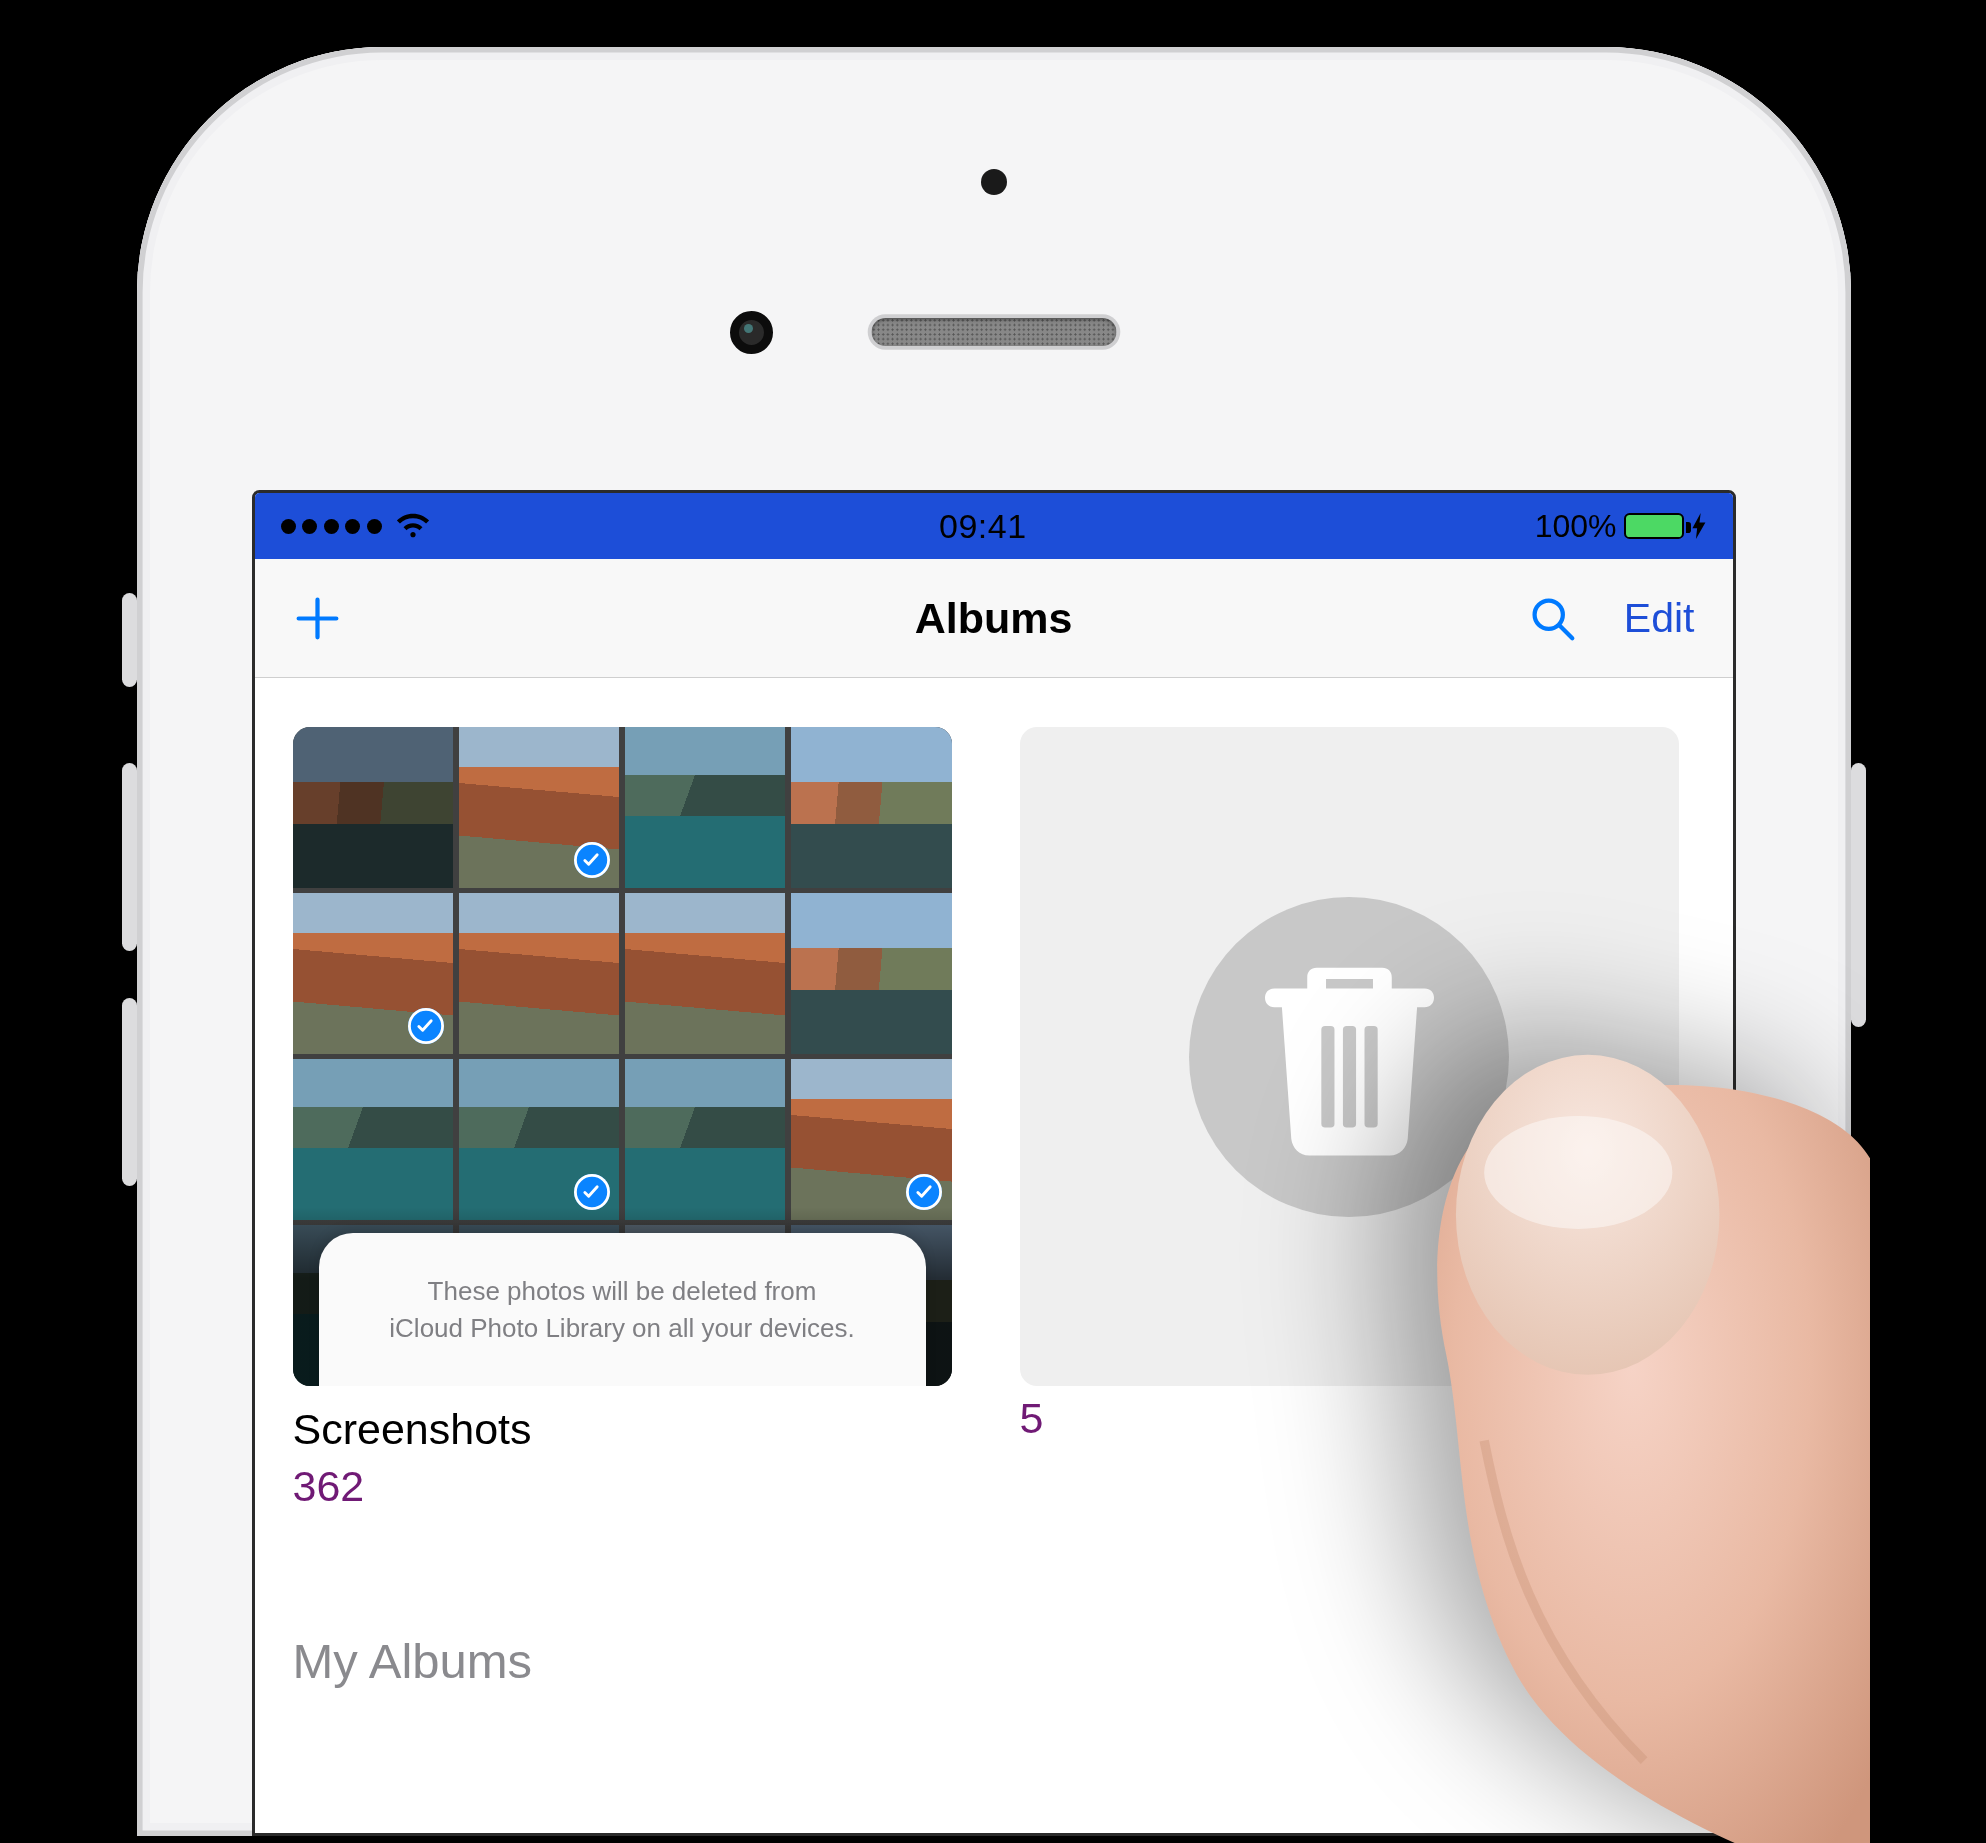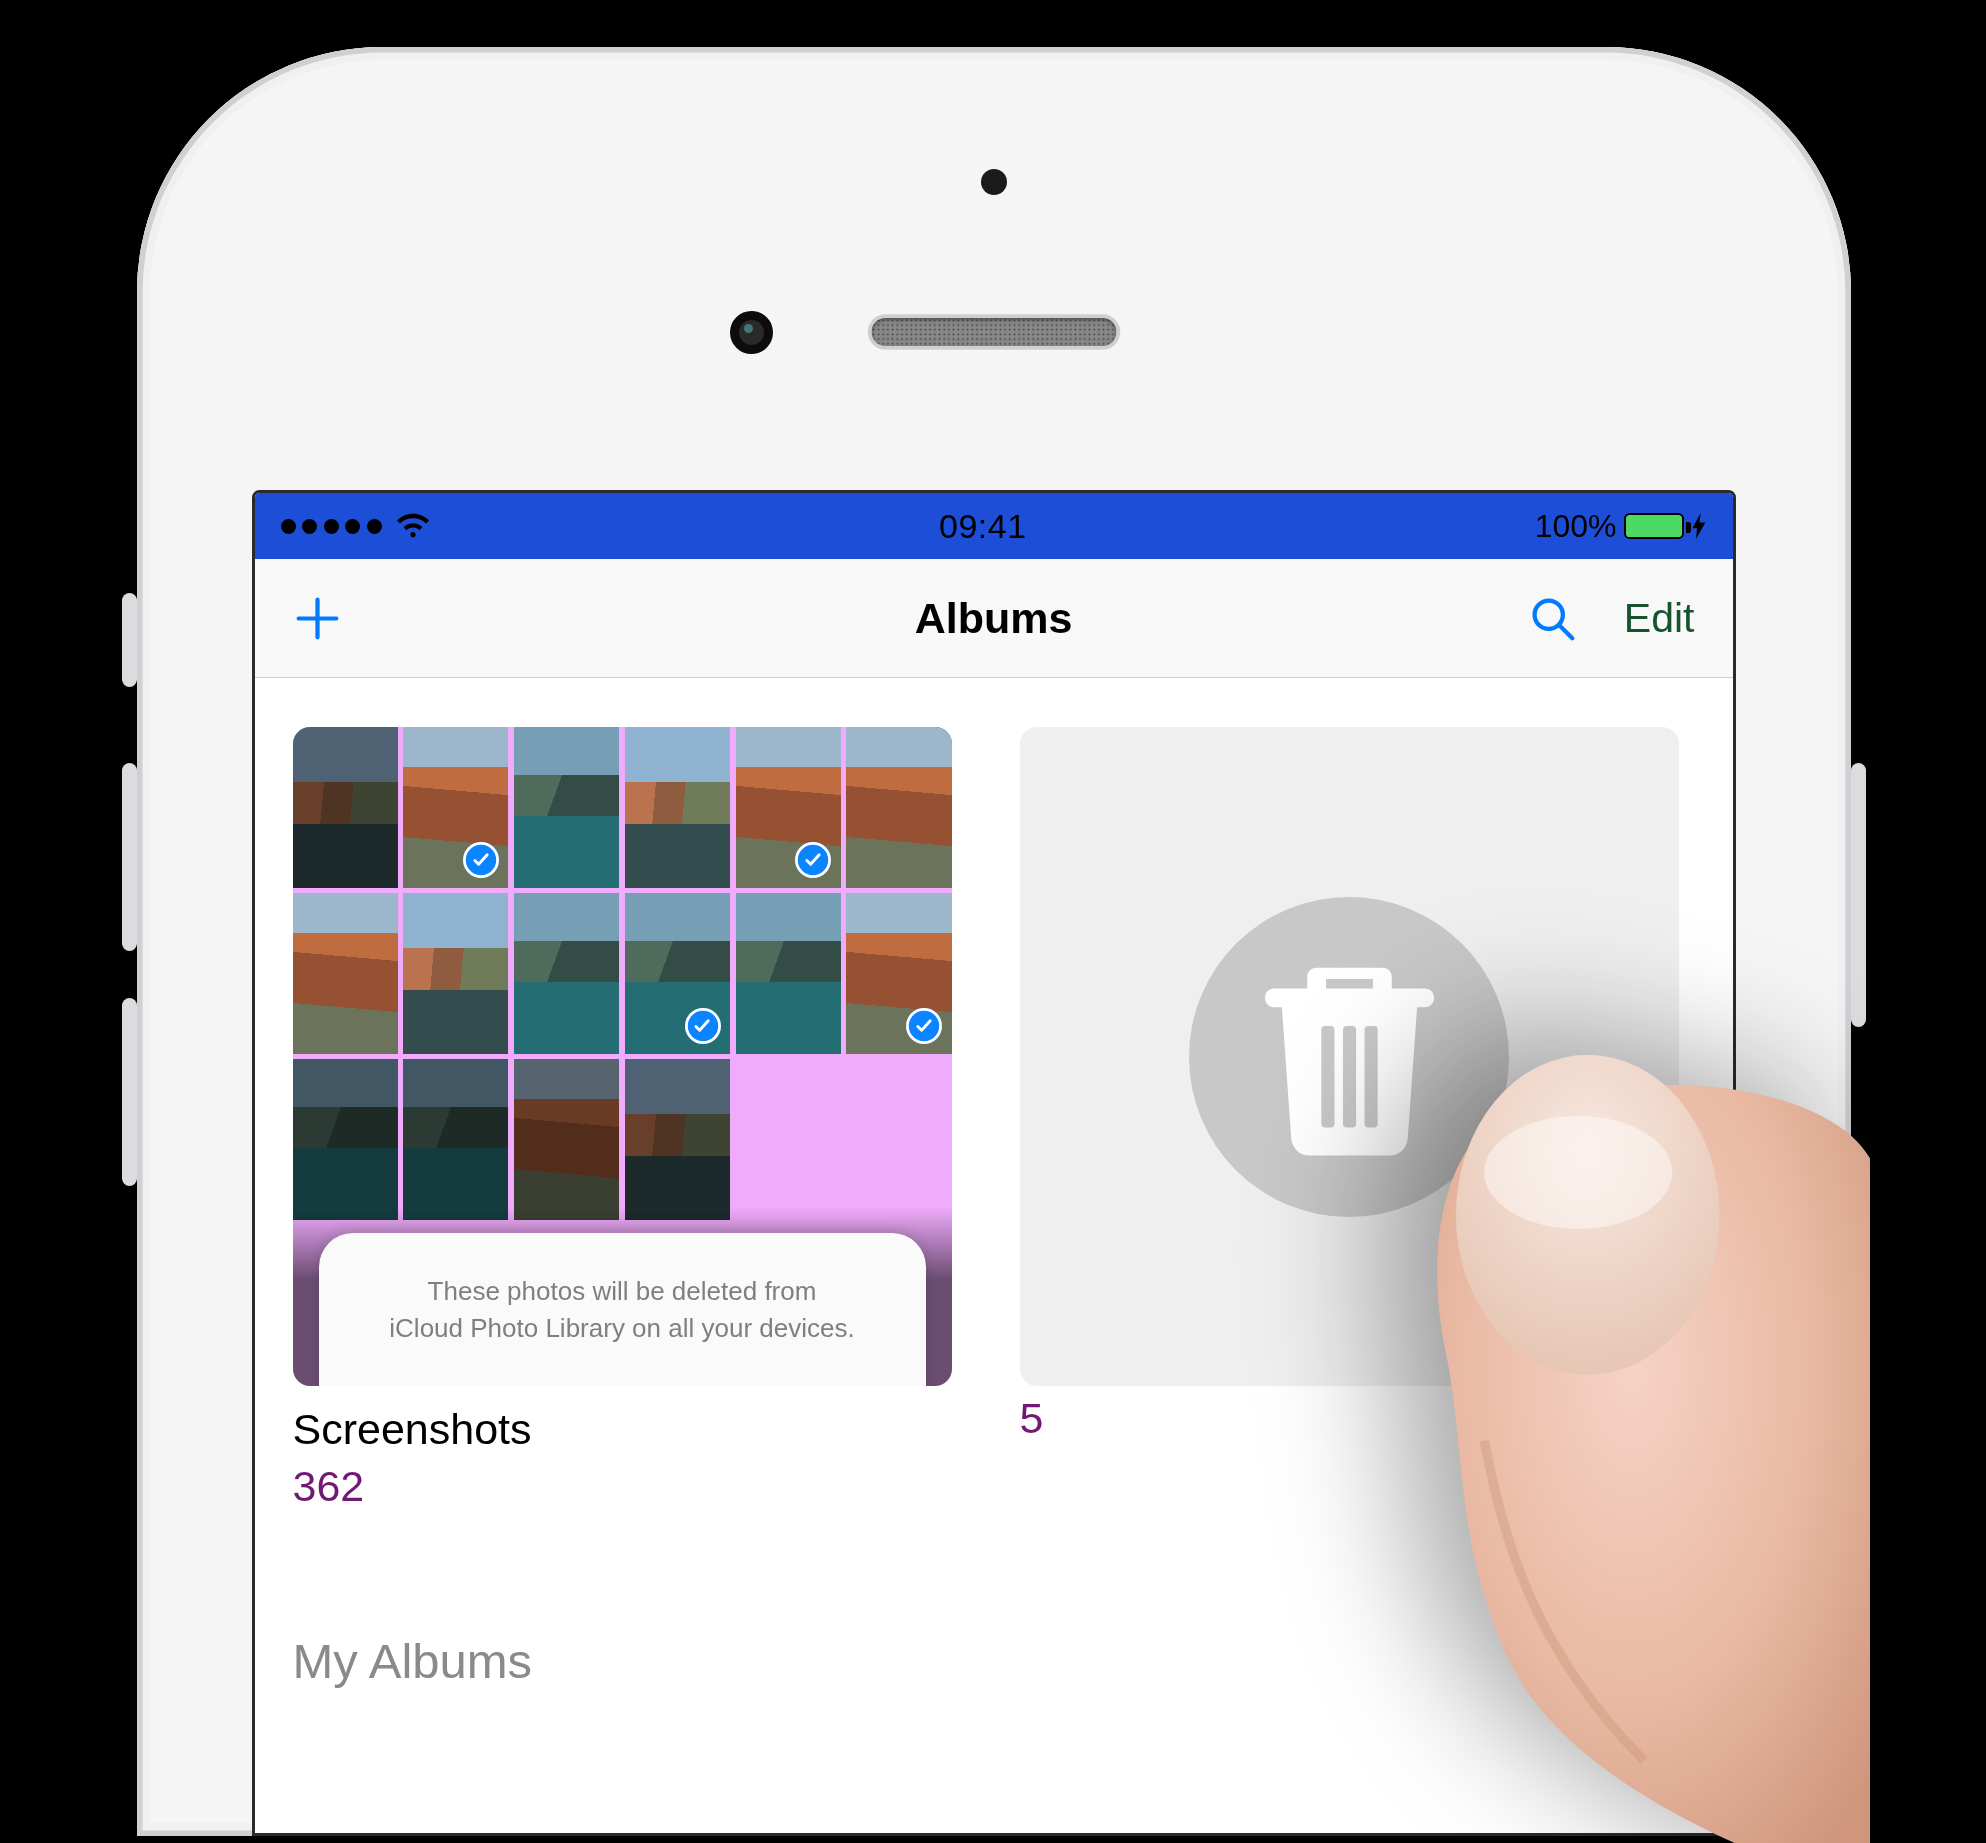--- a/index.html
+++ b/index.html
@@ -119,21 +119,21 @@
   .nav-left,.nav-right{display:flex;align-items:center;gap:47px;}
   .nav-title{
     position:absolute; left:0; right:0; text-align:center;
     font-size:43px; font-weight:600; color:#000; pointer-events:none;
   }
   .nav-icon{ color:#007aff; }
   .nav-icon svg{ display:block; }
   .plus-icon svg{ width:49px;height:49px;}
   .search-icon svg{ width:49px;height:49px;}
   .nav-edit{
-    font-size:41px;color:#14532d;font-weight:400;
+    font-size:41px;color:#1d4ed8;font-weight:400;
   }
 
   
   .content{
     flex: 1 1 auto;
     background:#fff;
     padding: 49px 38px 0;
     overflow:hidden;
   }
   .albums-row{
@@ -159,24 +159,24 @@
   .album-count{
     margin-top:7.5px;
     font-size:43px;
     color:#701a75;
     font-weight:400;
   }
 
   
   .shots-cover{
     display:grid;
-    grid-template-columns: repeat(6,1fr);
+    grid-template-columns: repeat(4,1fr);
     grid-template-rows: repeat(4,1fr);
     gap:5.6px;
-    background:#f0abfc;
+    background:#404040;
   }
   .tile{
     position:relative;
     overflow:hidden;
     background:#567;
   }
   .tile::before{ content:""; position:absolute; inset:0;
     background:
       linear-gradient(180deg, #8fb6d8 0%, #8fb6d8 34%, transparent 34%),
       linear-gradient(180deg, transparent 60%, #2e4a4c 60%),

